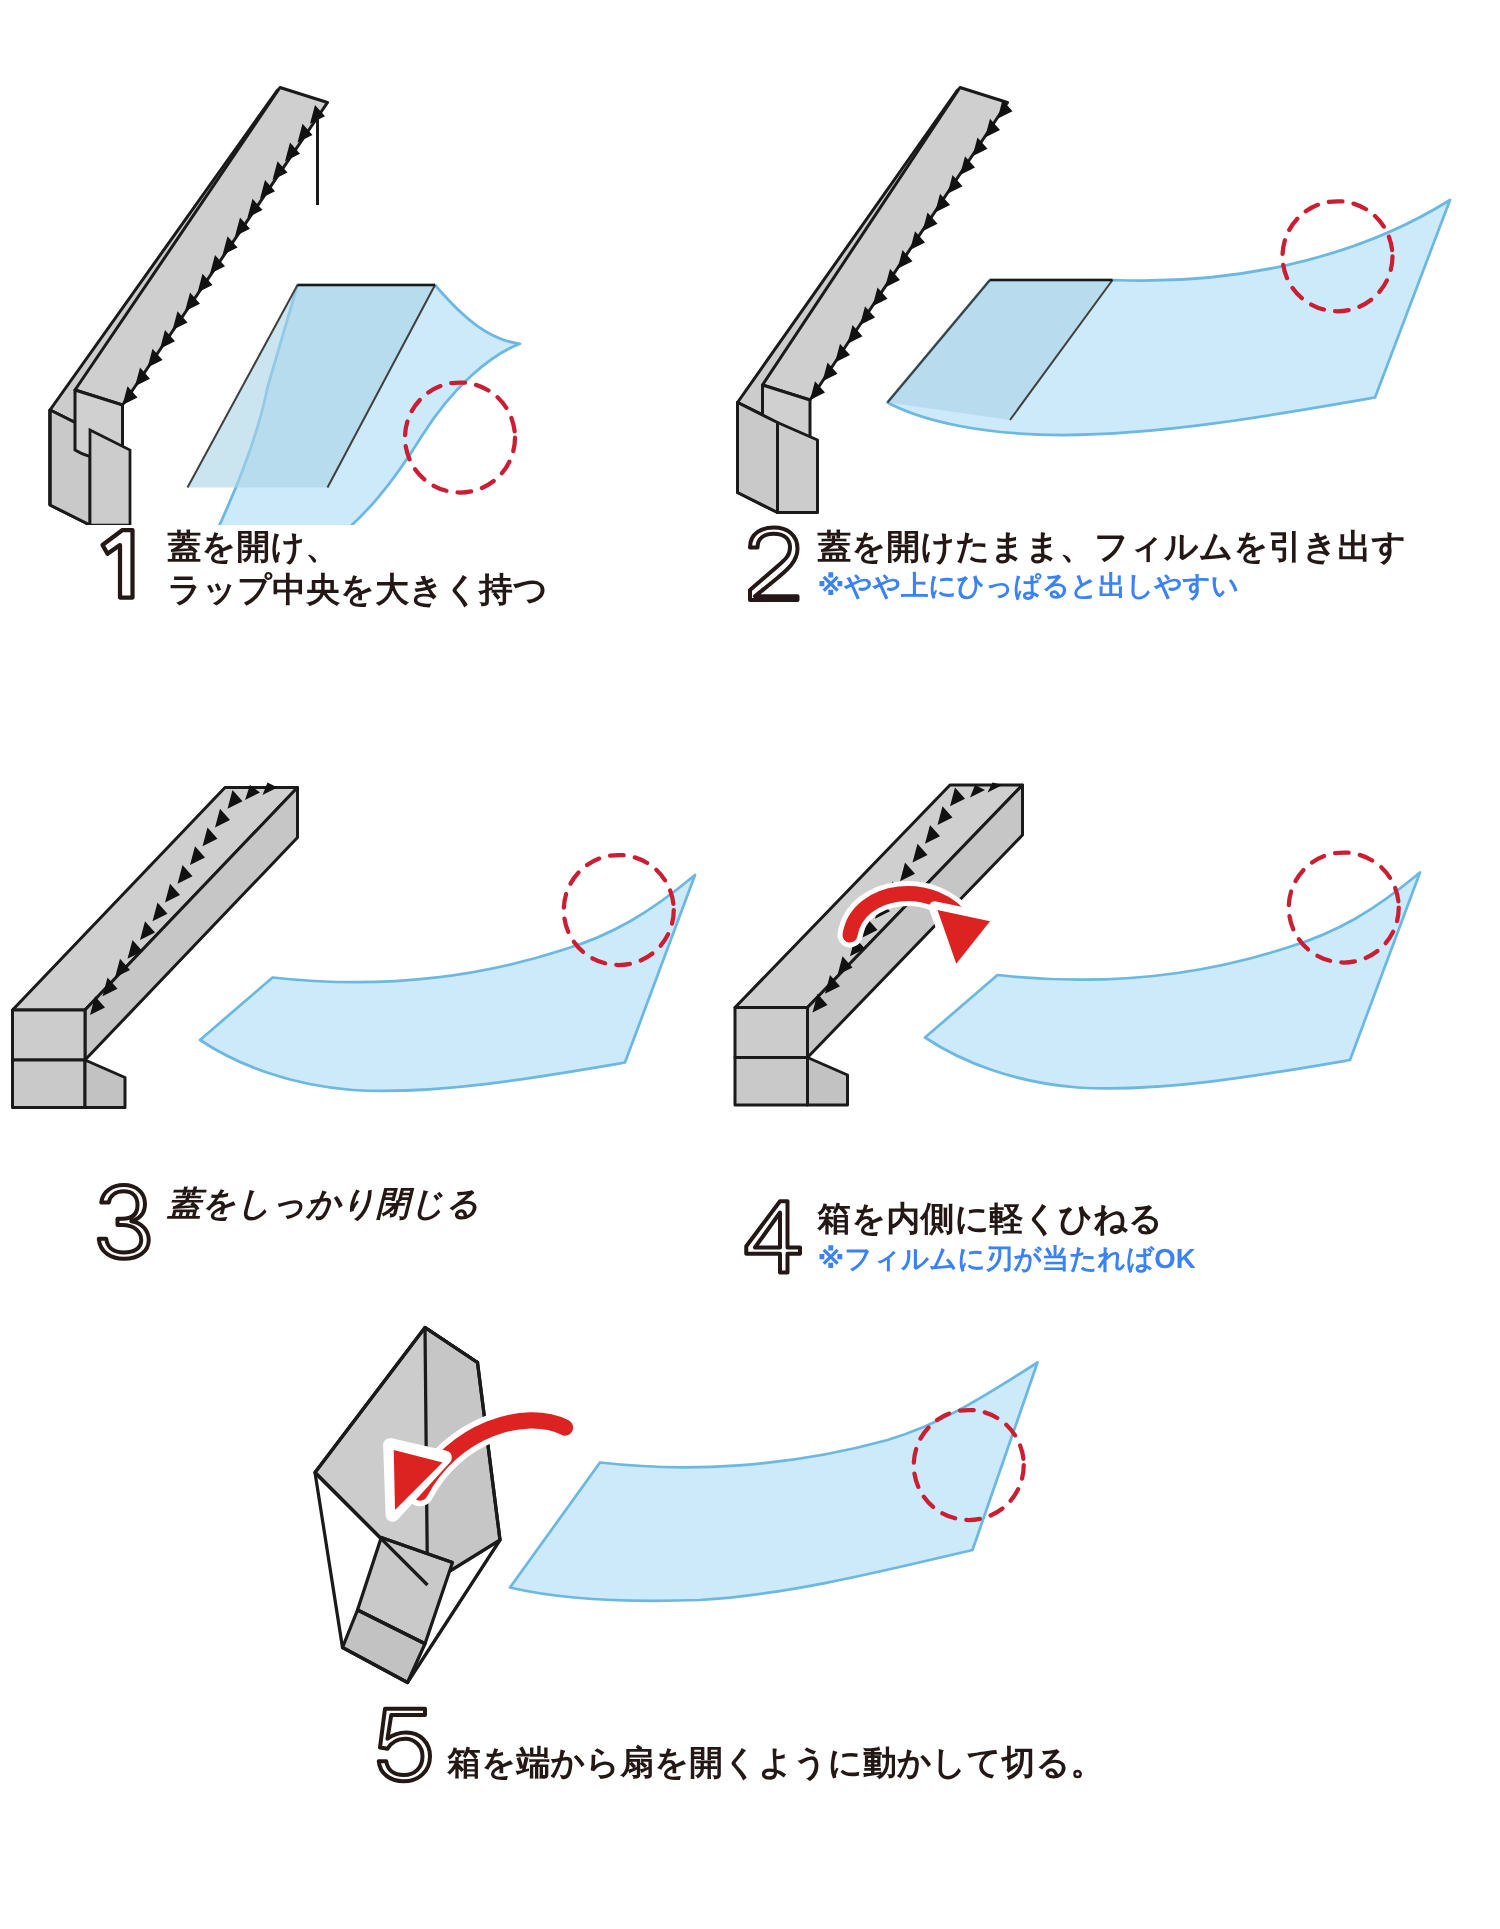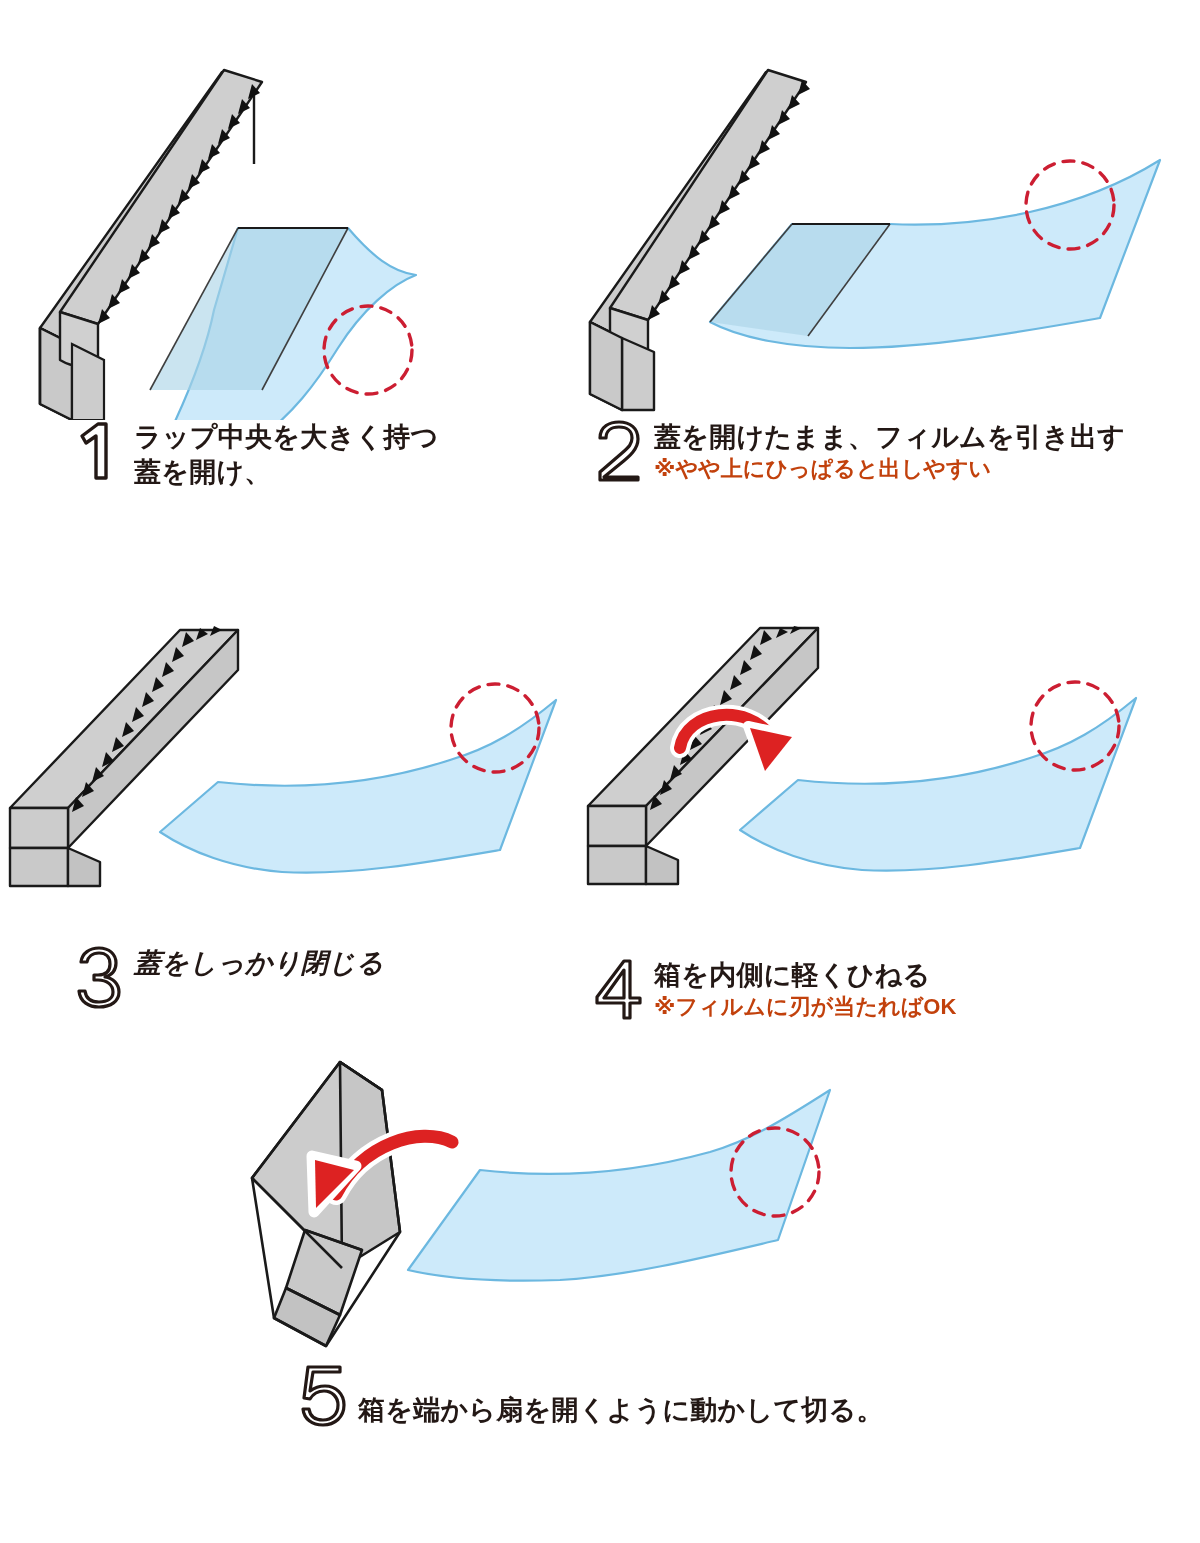--- a/index.html
+++ b/index.html
@@ -48,21 +48,21 @@
     line-height: 1.30;
     letter-spacing: 0.01em;
     color: #231815;
     white-space: nowrap;
   }
   .cap-note {
     font-size: 22px;
     font-weight: 700;
     line-height: 1.30;
     letter-spacing: 0.005em;
-    color: #c2410c;
+    color: #3b82f6;
     white-space: nowrap;
   }
 
   
   #panel-1 { left: 0px;   top: 60px; width: 560px; height: 360px; }
   #panel-2 { left: 560px; top: 60px; width: 640px; height: 360px; }
   #panel-3 { left: 0px;   top: 600px; width: 580px; height: 300px; }
   #panel-4 { left: 570px; top: 600px; width: 630px; height: 300px; }
   #panel-5 { left: 230px; top: 1060px; width: 740px; height: 300px; }
 
@@ -294,22 +294,22 @@
   </svg>
 </div>
 
 <div class="caption" id="caption-1">
   <div class="step-num">
     <svg width="56" height="66" viewBox="0 0 56 66">
       <path d="M10 18 L26 6 L34 6 L34 60 L24 60 L24 18 L14 25 Z" fill="#ffffff" stroke="#231815" stroke-width="3.4" stroke-linejoin="round" stroke-linecap="round"></path>
     </svg>
   </div>
   <div class="caption-text">
+    <div class="cap-line">蓋を開け、</div>
     <div class="cap-line">ラップ中央を大きく持つ</div>
-    <div class="cap-line">蓋を開け、</div>
   </div>
 </div>
 
 <div class="caption" id="caption-2">
   <div class="step-num">
     <svg width="56" height="66" viewBox="0 0 56 66">
       <path d="M8 20 C8 8 18 4 27 4 C38 4 46 10 46 21 C46 31 38 38 28 46 L12 59 L46 59 L46 62 L8 62 L8 54 L30 35 C37 29 40 26 40 20 C40 13 35 9 27 9 C19 9 14 13 14 20 Z" fill="#ffffff" stroke="#231815" stroke-width="3.2" stroke-linejoin="round" stroke-linecap="round"></path>
     </svg>
   </div>
   <div class="caption-text">

